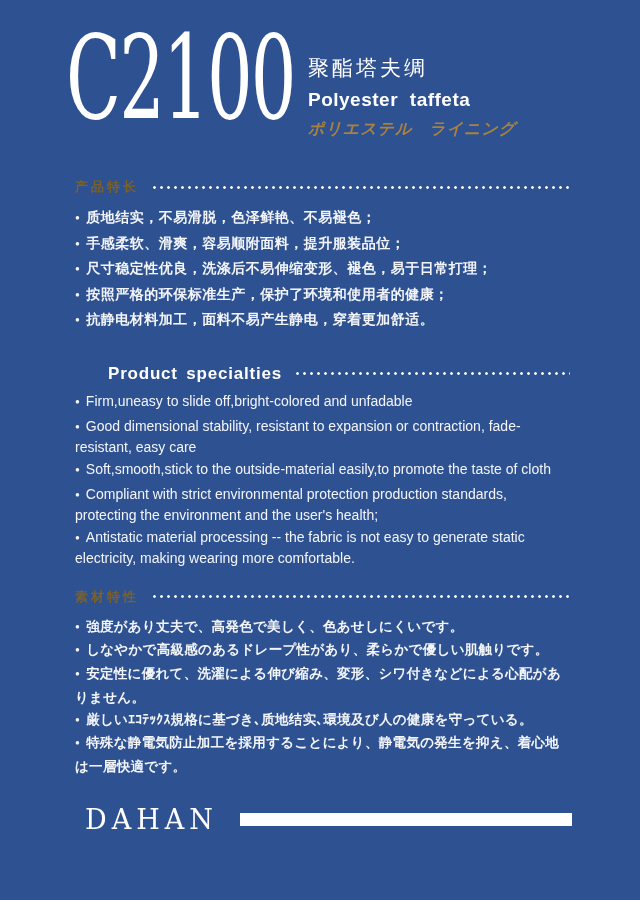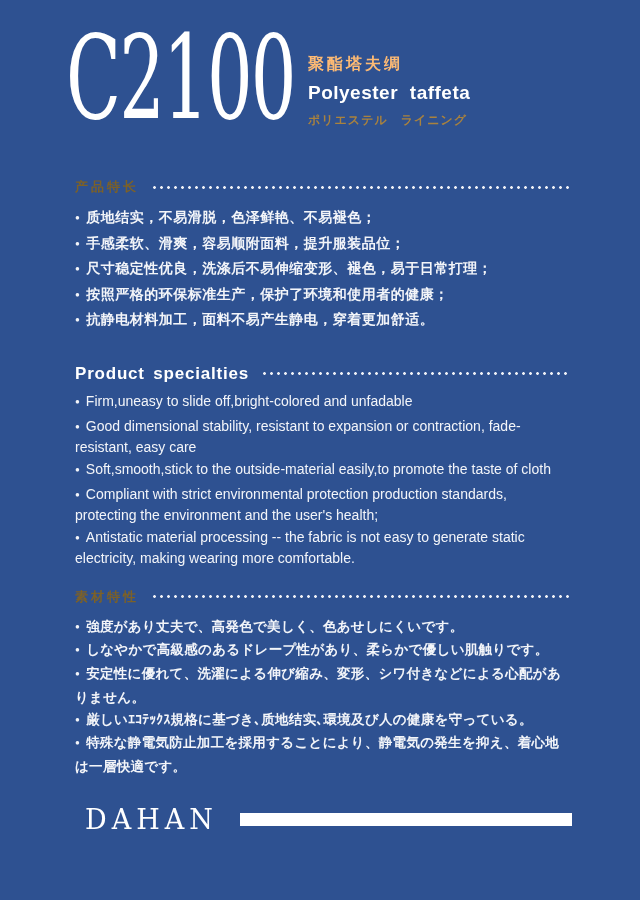--- a/index.html
+++ b/index.html
@@ -16,38 +16,38 @@
   .product-code {
     position:absolute; left:66px; top:20px;
     font-family:"DejaVu Serif", serif;
     font-size:116px; line-height:1; color:#FFFFFF;
     letter-spacing:-3px;
     transform:scaleX(0.62); transform-origin:left top;
     white-space:nowrap;
   }
   .name-block { position:absolute; left:308px; top:54px; }
   .name-zh {
-    color:#fdba74; font-size:16px; font-weight:bold;
+    color:#ffffff; font-size:21px; font-weight:normal;
     letter-spacing:3px; margin-bottom:7px; white-space:nowrap;
   }
   .name-en {
     color:#FFFFFF; font-size:19px; font-weight:bold;
     letter-spacing:0.5px; word-spacing:6px; margin-bottom:8px; white-space:nowrap;
   }
   .name-ja {
-    color:#A9823E; font-size:12px; font-weight:bold;
-    letter-spacing:1px; white-space:nowrap;
+    color:#A9823E; font-size:16px; font-weight:bold;
+    letter-spacing:1px; white-space:nowrap;font-style:italic;
   }
 
   
   .content { position:absolute; top:0; left:75px; right:70px; }
   .sec-head { display:flex; align-items:center; }
   .sec-title { font-weight:bold; white-space:nowrap; }
   .title-gold { color:#7C6128; font-size:13px; letter-spacing:3px; }
-  .title-white { color:#FFFFFF; font-size:17px; letter-spacing:0.8px; word-spacing:3px; }
+  .title-white { color:#FFFFFF; font-size:17px; letter-spacing:0.8px; word-spacing:3px;margin-left:33px; }
   .dots {
     flex:1; height:3px; margin-left:14px;
     background-image:radial-gradient(circle at 1.5px 1.5px, rgba(255,255,255,0.92) 1.15px, rgba(255,255,255,0) 1.6px);
     background-size:7px 3px; background-repeat:repeat-x; background-position:0 0;
   }
 
   ul.blist { list-style:none; margin:0; padding:0; color:#F3F5F9; }
   ul.blist li { position:relative; }
   .bullet { font-size:8px; margin-right:6px; position:relative; top:-2px; }
 

